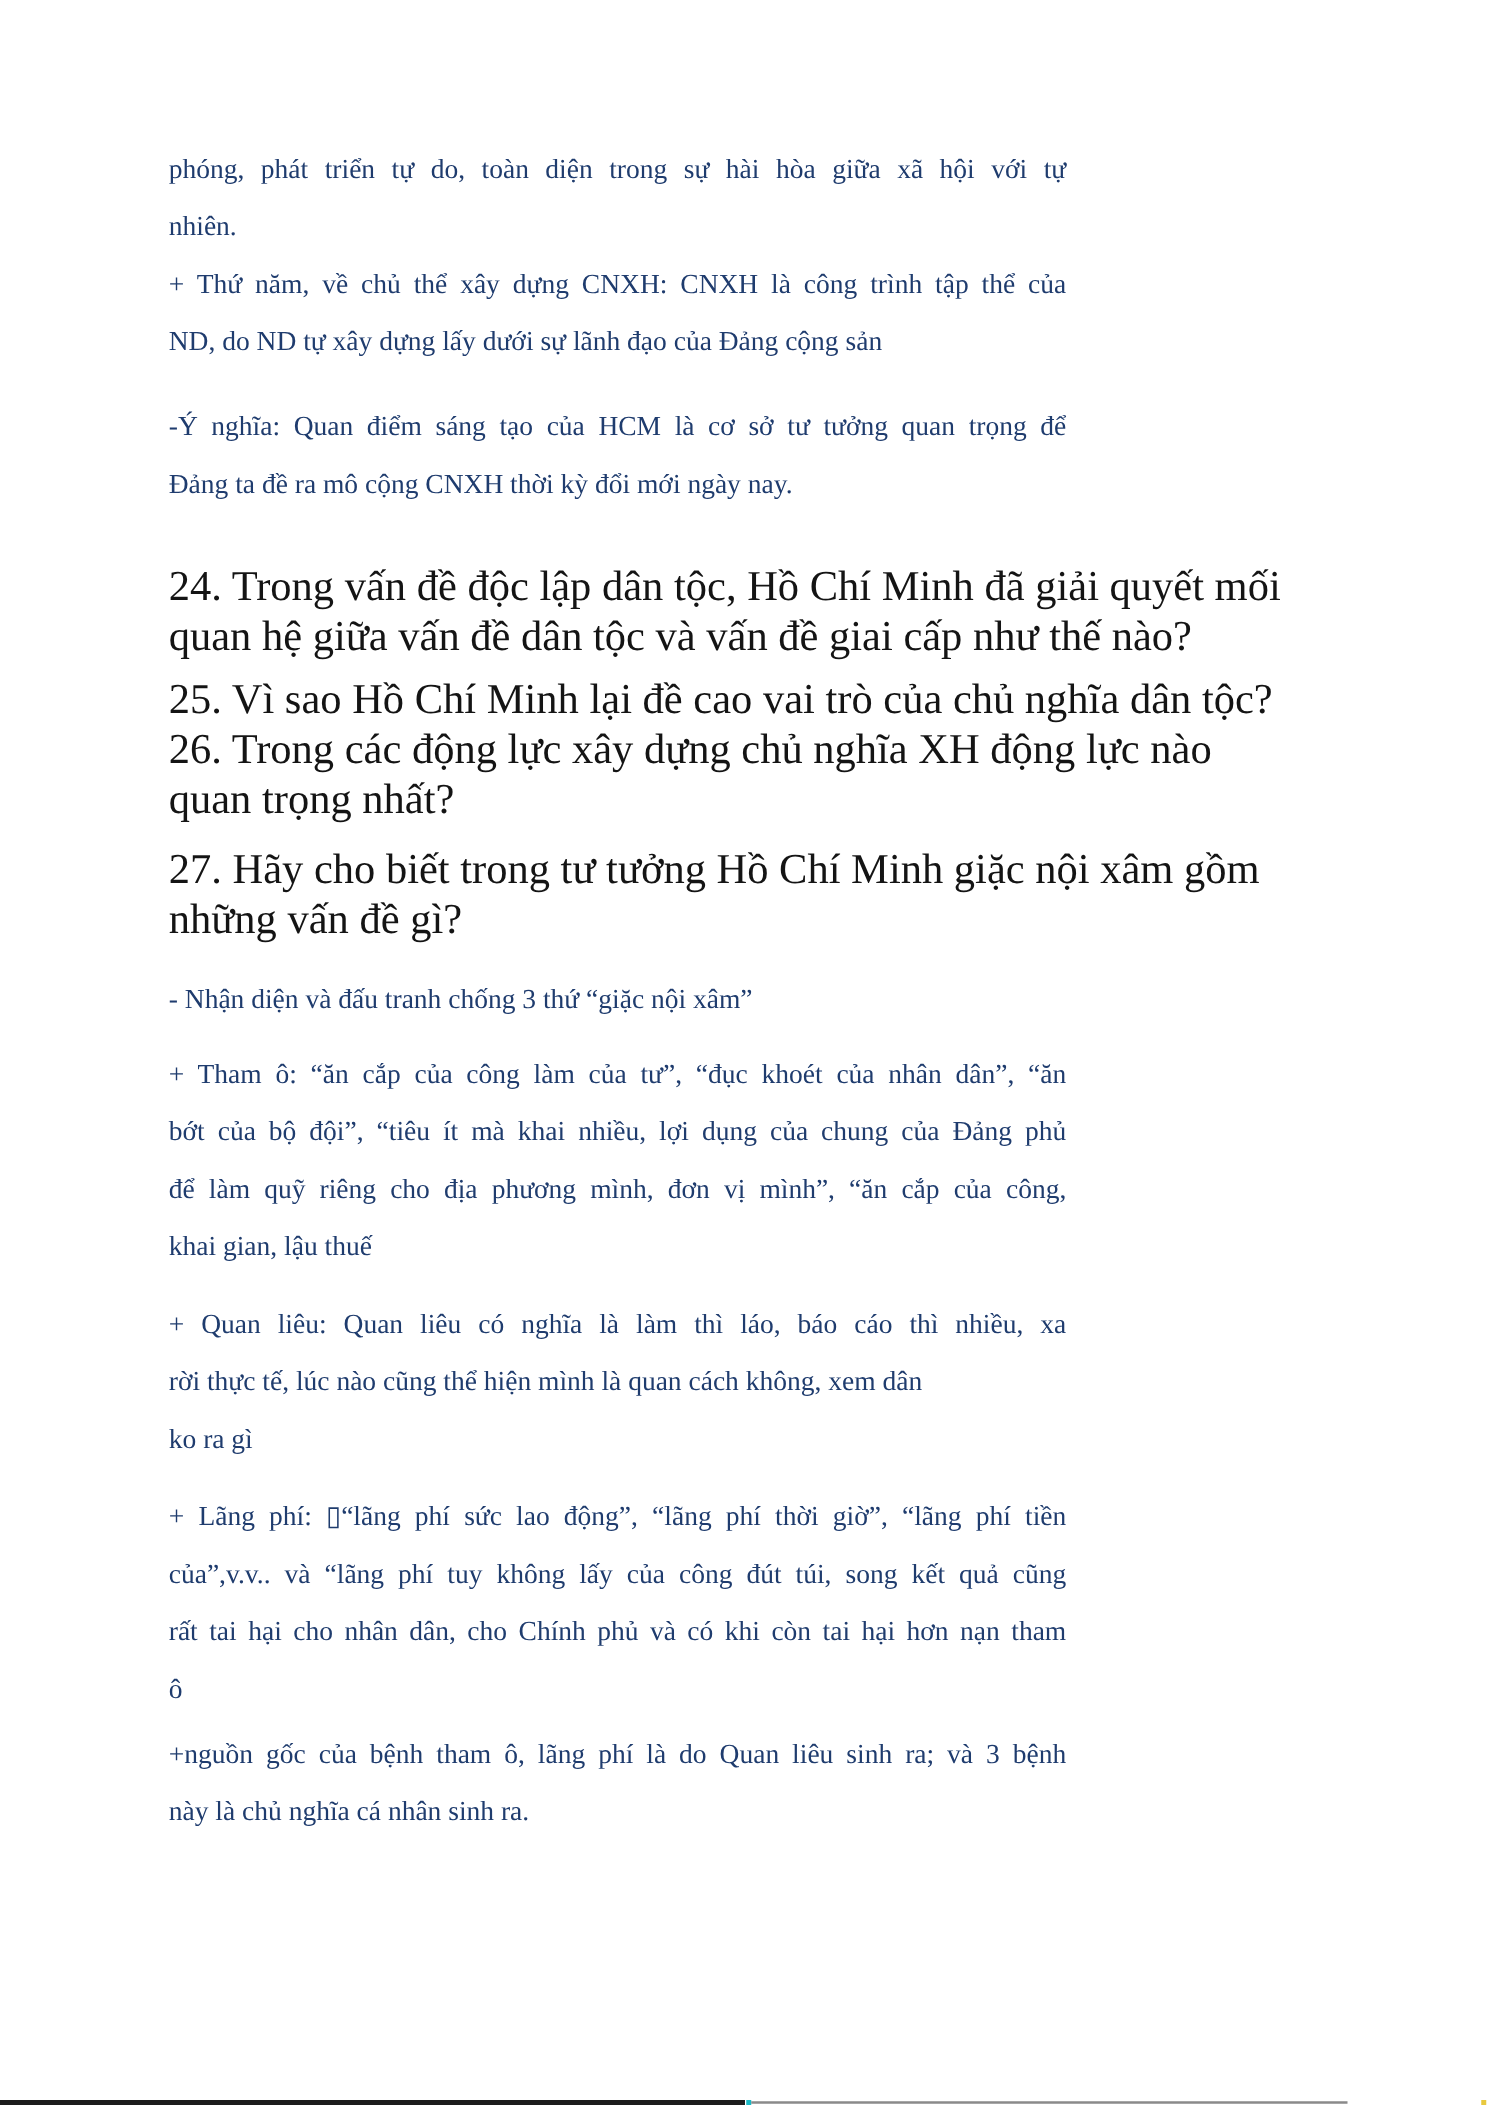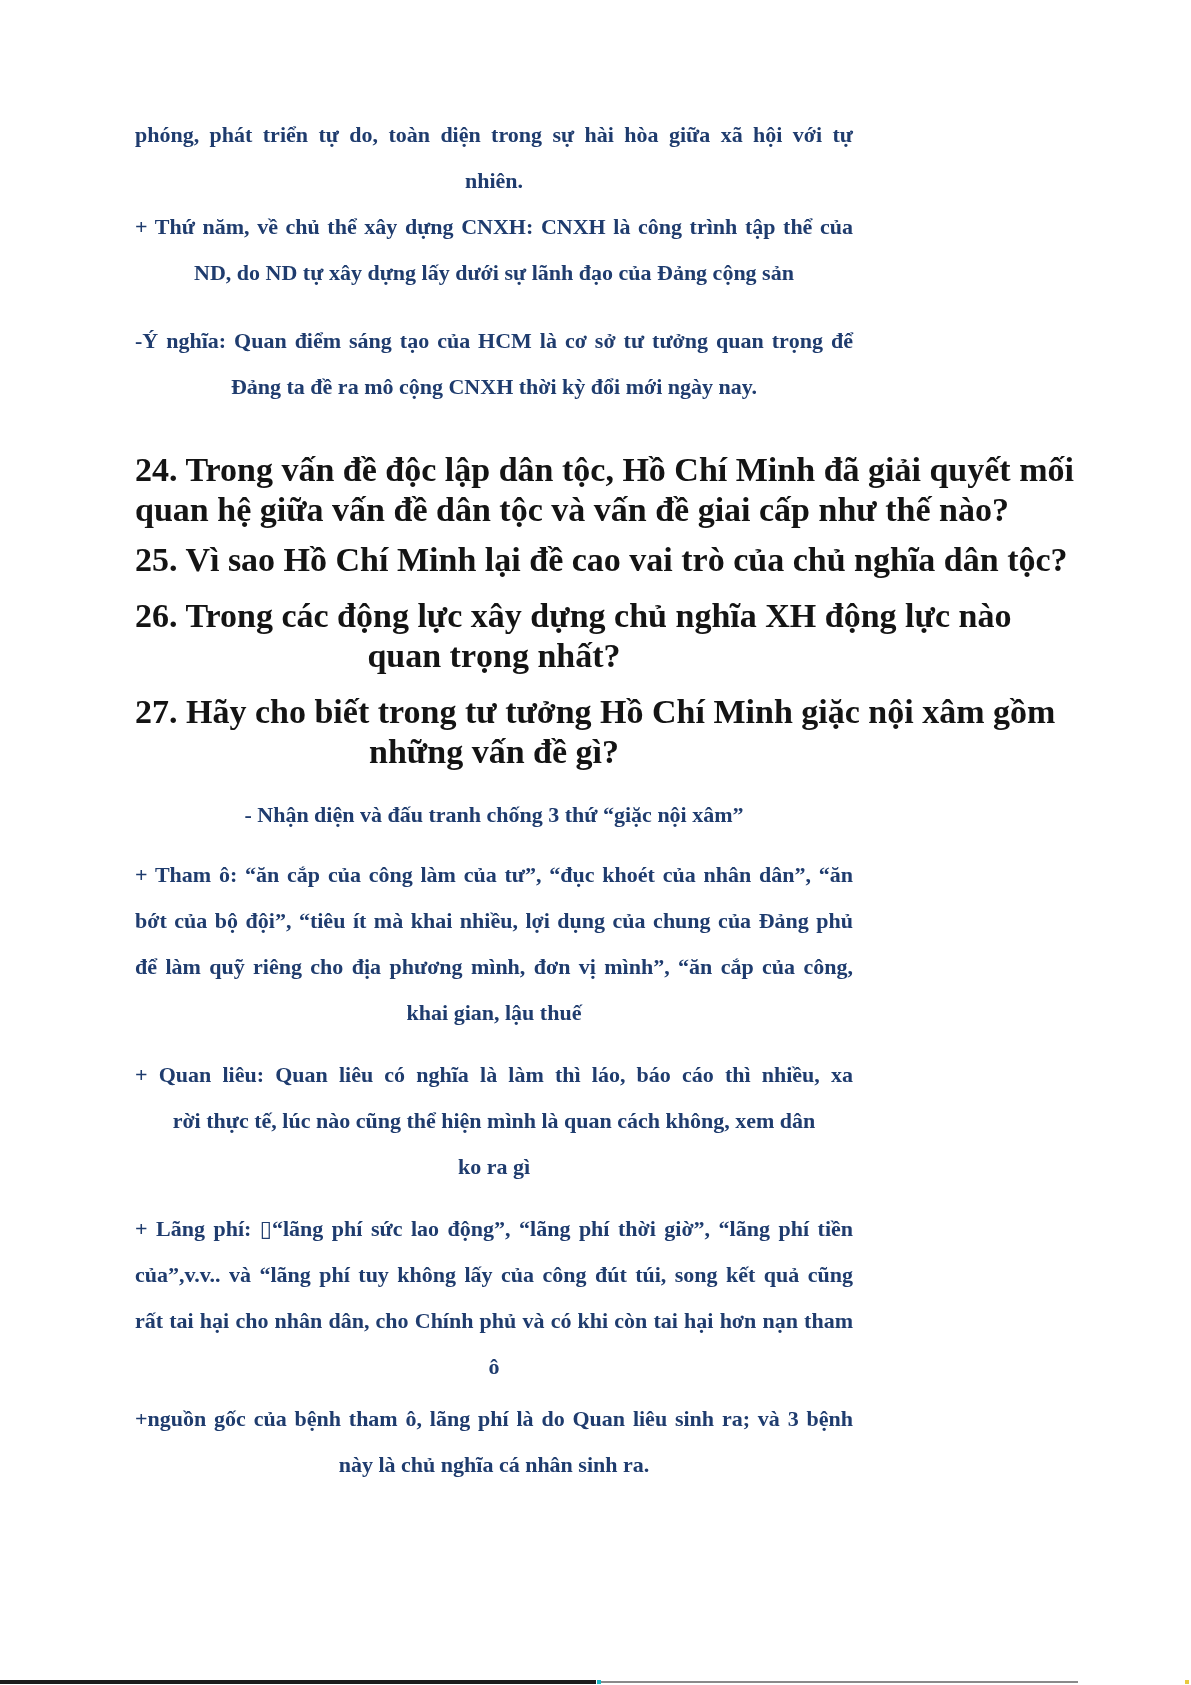--- a/index.html
+++ b/index.html
@@ -16,39 +16,39 @@
     width: 1191px;
     height: 1685px;
     background: #ffffff;
   }
   .content {
     position: absolute;
     top: 112px;
     left: 135px;
     width: 718px;
   }
-  .blk { margin: 0; font-weight: bold; }
+  .blk { margin: 0; }
   .body .line {
     font-size: 22px;
     line-height: 46px;
     color: var(--body-blue, #1f3c6e);
   }
   .question .line {
     font-size: 34px;
     line-height: 40px;
     color: var(--question-black, #141414);
   }
   
   .line.j {
     text-align: justify;
     text-align-last: justify;
   }
   
   .line.l {
-    text-align: center;
+    text-align: left;
     white-space: nowrap;
   }
   
   .bottom-bar { position: absolute; left: 0; bottom: 0; width: 1191px; height: 6px; }
   .bar-thumb  { position: absolute; left: 0;    bottom: 1px; width: 596px; height: 4px; background: var(--progress-black, #1c1c1c); }
   .bar-marker { position: absolute; left: 597px; bottom: 1px; width: 4px;  height: 4px; background: var(--progress-teal, #18b8c4); }
   .bar-track  { position: absolute; left: 601px; bottom: 2px; width: 477px; height: 2px; background: var(--progress-gray, #8a8a8a); }
   .cursor-dot { position: absolute; left: 1185px; bottom: 1px; width: 4px; height: 4px; background: var(--cursor-yellow, #e8c93f); }
 </style>
 </head>
@@ -74,21 +74,21 @@
 
     <div class="blk question" style="margin-top:40px">
       <div class="line l">24. Trong vấn đề độc lập dân tộc, Hồ Chí Minh đã giải quyết mối</div>
       <div class="line l">quan hệ giữa vấn đề dân tộc và vấn đề giai cấp như thế nào?</div>
     </div>
 
     <div class="blk question" style="margin-top:10px">
       <div class="line l">25. Vì sao Hồ Chí Minh lại đề cao vai trò của chủ nghĩa dân tộc?</div>
     </div>
 
-    <div class="blk question" style="margin-top:16px">
+    <div class="blk question" style="">
       <div class="line l">26. Trong các động lực xây dựng chủ nghĩa XH động lực nào</div>
       <div class="line l">quan trọng nhất?</div>
     </div>
 
     <div class="blk question" style="margin-top:16px">
       <div class="line l">27. Hãy cho biết trong tư tưởng Hồ Chí Minh giặc nội xâm gồm</div>
       <div class="line l">những vấn đề gì?</div>
     </div>
 
     <div class="blk body" style="margin-top:20px">

